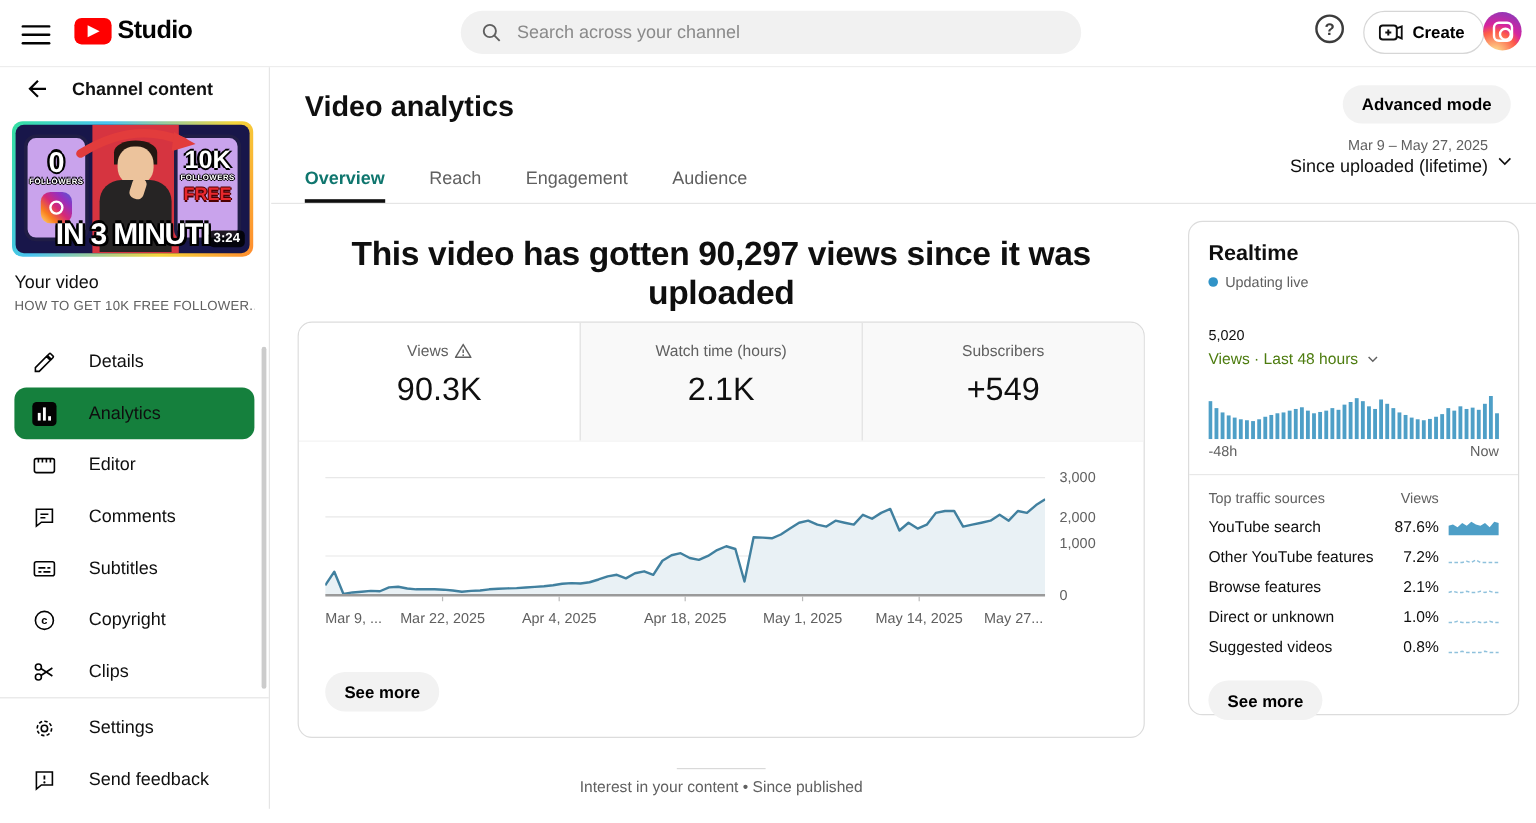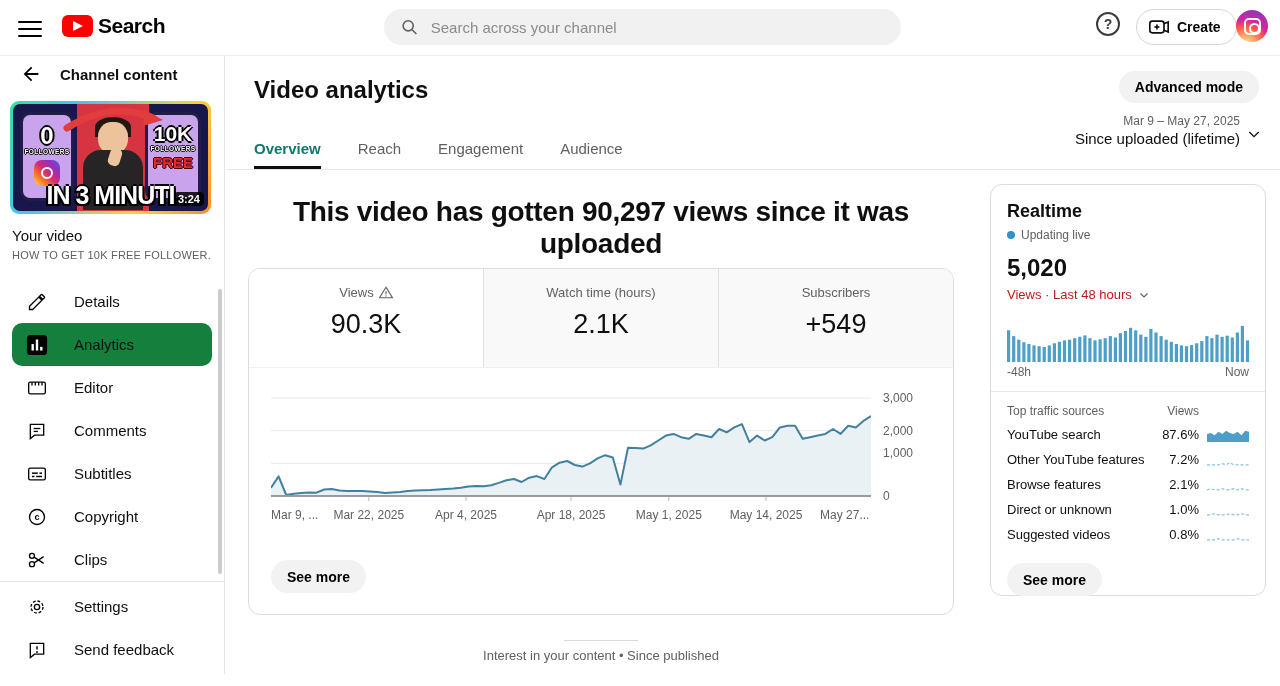--- a/index.html
+++ b/index.html
@@ -105,22 +105,22 @@
   .see-more { position:absolute; left:22px; bottom:21px; height:33px; padding:0 16px; background:#f2f2f2; border:none;
     border-radius:17px; font-size:14px; font-weight:600; font-family:"Liberation Sans",sans-serif; cursor:pointer; }
   .divider-stub { position:absolute; left:338px; top:470px; width:74px; height:1px; background:#d9d9d9; }
   .footer-note { position:absolute; left:22px; top:478px; width:706px; text-align:center; font-size:13px; color:#606060; }
 
   
   .realtime { position:absolute; right:14px; top:14px; width:276px; height:412px; border:1px solid #dcdcdc; border-radius:12px; background:#fff; padding:16px; }
   .rt-title { font-size:18px; font-weight:600; }
   .rt-live { display:flex; align-items:center; gap:6px; margin-top:6px; font-size:12px; color:#606060; }
   .live-dot { width:8px; height:8px; border-radius:50%; background:#3093c7; }
-  .rt-count { font-size:24px; font-weight:700; margin-top:12px; }
-  .rt-caption { display:flex; align-items:center; gap:6px; font-size:13px; color:#b91c1c; margin-top:5px; cursor:pointer; }
+  .rt-count { font-size:12px; font-weight:400; margin-top:30px; }
+  .rt-caption { display:flex; align-items:center; gap:6px; font-size:13px; color:#4d7c0f; margin-top:5px; cursor:pointer; }
   .rt-bars-wrap { margin-top:22px; }
   .rt-axis { display:flex; justify-content:space-between; font-size:12px; color:#606060; margin-top:3px; }
   .rt-divider { height:1px; background:#e8e8e8; margin:12px -16px 0; }
   .traffic { margin-top:12px; }
   .traffic-head { display:flex; font-size:12px; color:#606060; margin-bottom:4px; }
   .t-row { display:flex; align-items:center; height:25px; font-size:13px; }
   .t-label { flex:1; white-space:nowrap; overflow:hidden; }
   .t-val { width:44px; text-align:right; }
   .t-spark { width:42px; margin-left:8px; flex:none; display:flex; align-items:center; }
   .rt-see-more { margin-top:16px; height:33px; padding:0 16px; background:#f2f2f2; border:none; border-radius:17px;
@@ -131,21 +131,21 @@
 <body>
 
 <div class="topbar">
   <div class="hamburger">
       <span></span>
       <span></span>
       <span></span>
     </div>
   <div class="logo">
     <div class="yt-badge"></div>
-    <span class="studio-word">Search</span>
+    <span class="studio-word">Studio</span>
   </div>
   <div class="search-pill">
     <svg width="20" height="20" viewBox="0 0 24 24">
       <circle cx="10.5" cy="10.5" r="6.5" fill="none" stroke="#5f5f5f" stroke-width="2"></circle>
       <line x1="15.5" y1="15.5" x2="21" y2="21" stroke="#5f5f5f" stroke-width="2"></line>
     </svg>
     <input type="text" placeholder="Search across your channel" style="">
   </div>
   <div class="help-circle">?</div>
   <button class="create-btn">

